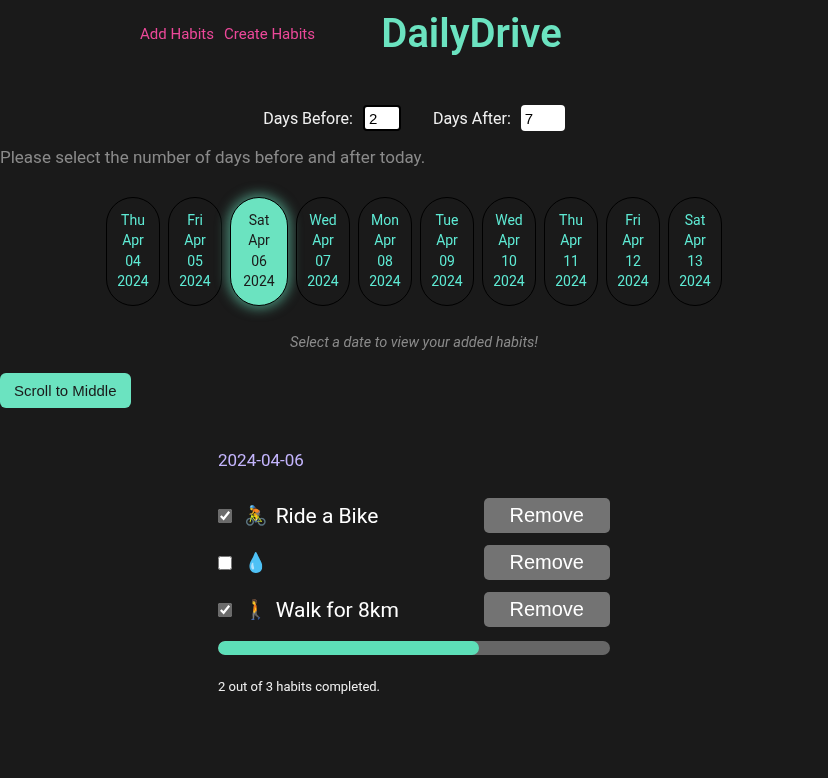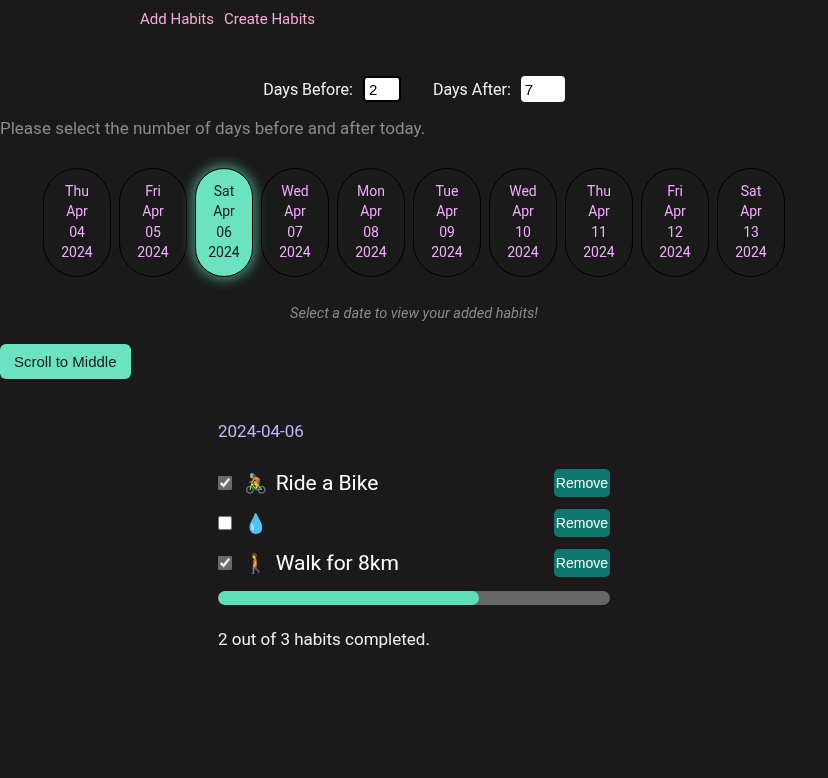--- a/index.html
+++ b/index.html
@@ -17,21 +17,21 @@
     display: flex;
     align-items: center;
     padding: 10px 140px 0 140px;
   }
   .nav-links {
     display: flex;
     gap: 10px;
     font-size: 15px;
   }
   .nav-link {
-    color: #f9a8d4;
+    color: #ec4899;
     cursor: pointer;
   }
   .app-title {
     color: #6be3c0;
     font-size: 40px;
     font-weight: 600;
     margin: 0 auto;
     transform: translateX(-30px);
   }
   .controls-row {
@@ -65,26 +65,26 @@
   }
   .date-strip {
     display: flex;
     justify-content: center;
     gap: 8px;
     margin-top: 30px;
   }
   .date-pill {
     border: 1px solid #000;
     border-radius: 40px;
-    width: 68px;
+    width: 54px;
     padding: 12px 0 14px 0;
     text-align: center;
     font-size: 14px;
     line-height: 1.45;
-    color: #f0abfc;
+    color: #5eead4;
     cursor: pointer;
     background: transparent;
   }
   .date-pill.selected {
     background: #6be3c0;
     color: #1a1a1a;
     box-shadow: 0 0 12px 3px rgba(107,227,192,0.55);
     width: 58px;
   }
   .sub-hint {
@@ -134,55 +134,56 @@
     color: #fff;
     flex: 1;
     display: flex;
     align-items: center;
     gap: 8px;
   }
   .habit-emoji {
     font-size: 19px;
   }
   .remove-btn {
-    background: #0f766e;
+    background: #737373;
     color: #fff;
     border: none;
     border-radius: 5px;
-    padding: 6px 2px;
-    font-size: 14px;
+    padding: 6px 26px;
+    font-size: 20px;
     cursor: pointer;
   }
   .progress-track {
     width: 100%;
     height: 14px;
     background: #666;
     border-radius: 8px;
     margin-top: 14px;
     overflow: hidden;
   }
   .progress-fill {
     height: 100%;
     background: #5ddfb8;
     border-radius: 8px;
   }
   .progress-text {
-    font-size: 17px;
+    font-size: 13px;
     color: #eee;
     margin-top: 24px;
   }
 </style>
 </head>
 <body>
 
 <div class="header">
   <div class="nav-links">
     <span class="nav-link">Add Habits</span>
     <span class="nav-link">Create Habits</span>
   </div>
+  <div class="app-title">DailyDrive</div>
 </div>
 
 <div class="controls-row">
   <span>Days Before:</span>
   <input type="number" class="num-input" value="2" style="">
   <span style="width:12px"></span>
   <span>Days After:</span>
   <input type="number" class="num-input after" value="7" style="">
 </div>
 <div class="hint">Please select the number of days before and after today.</div>

